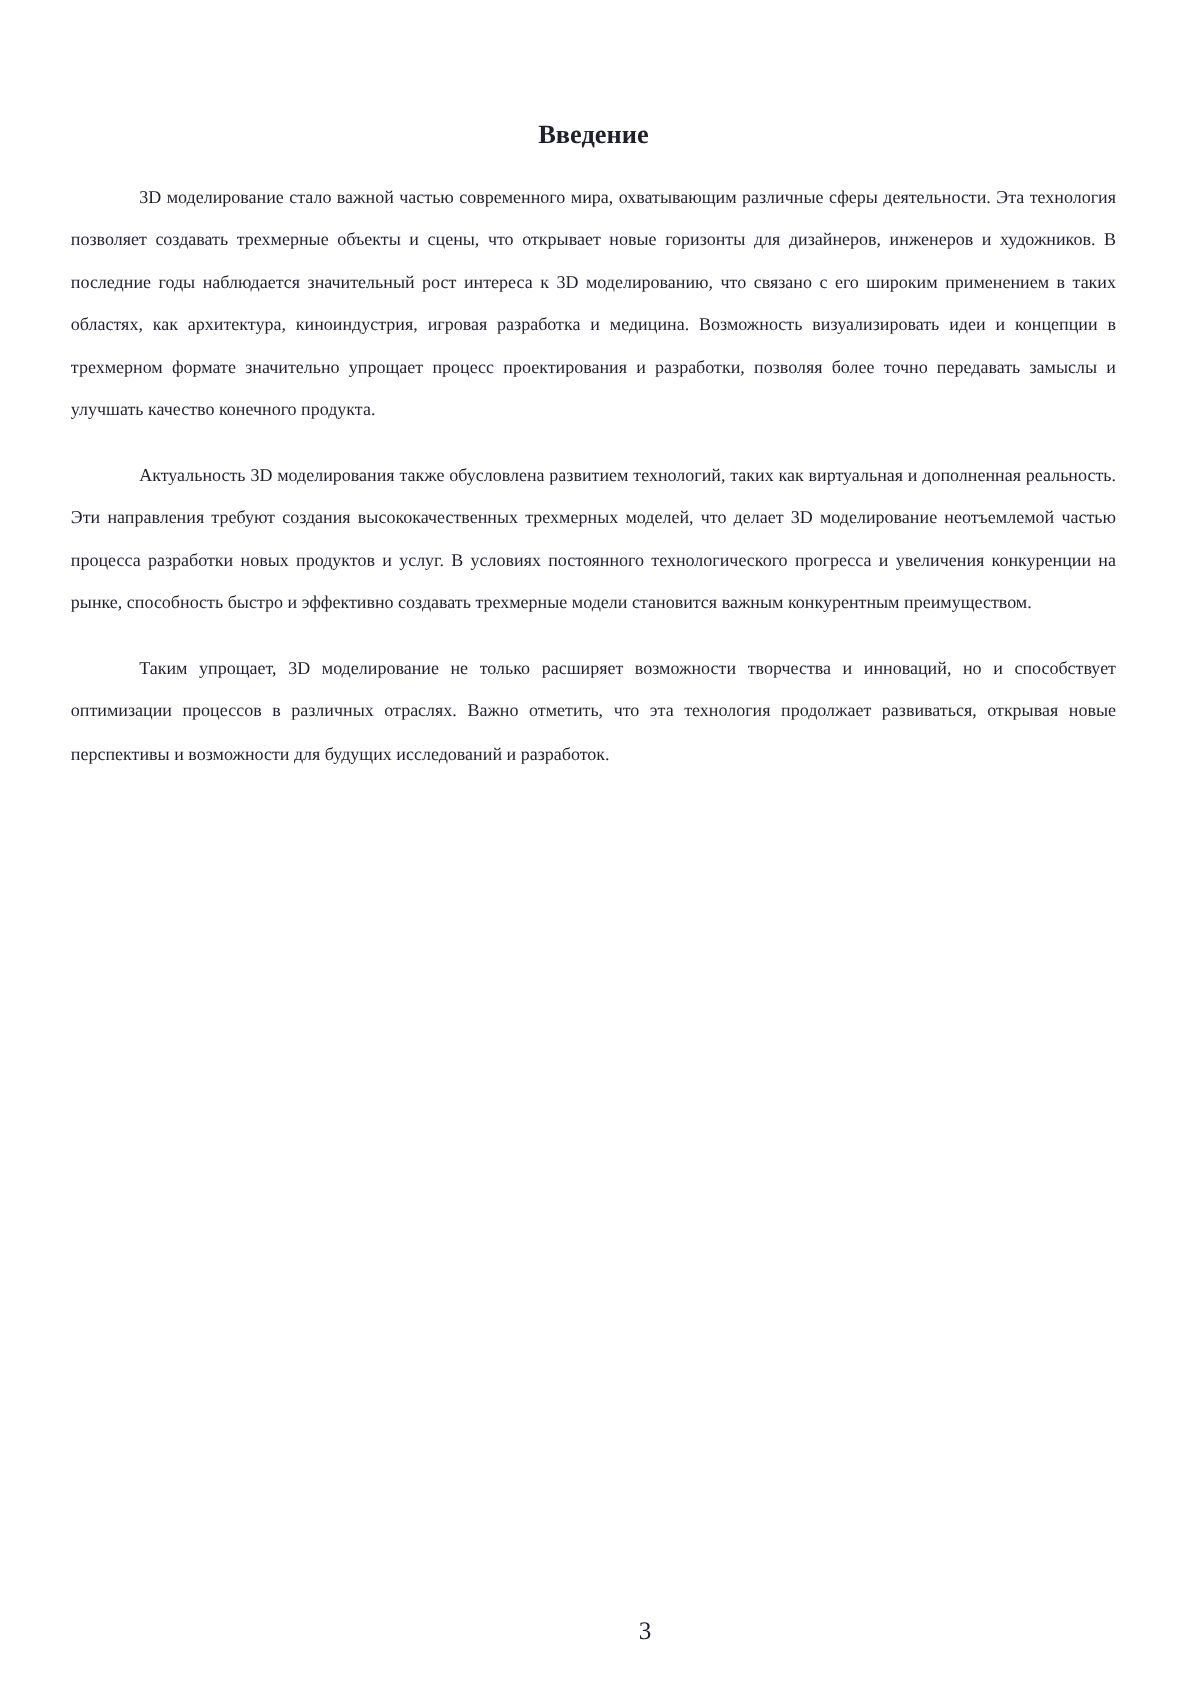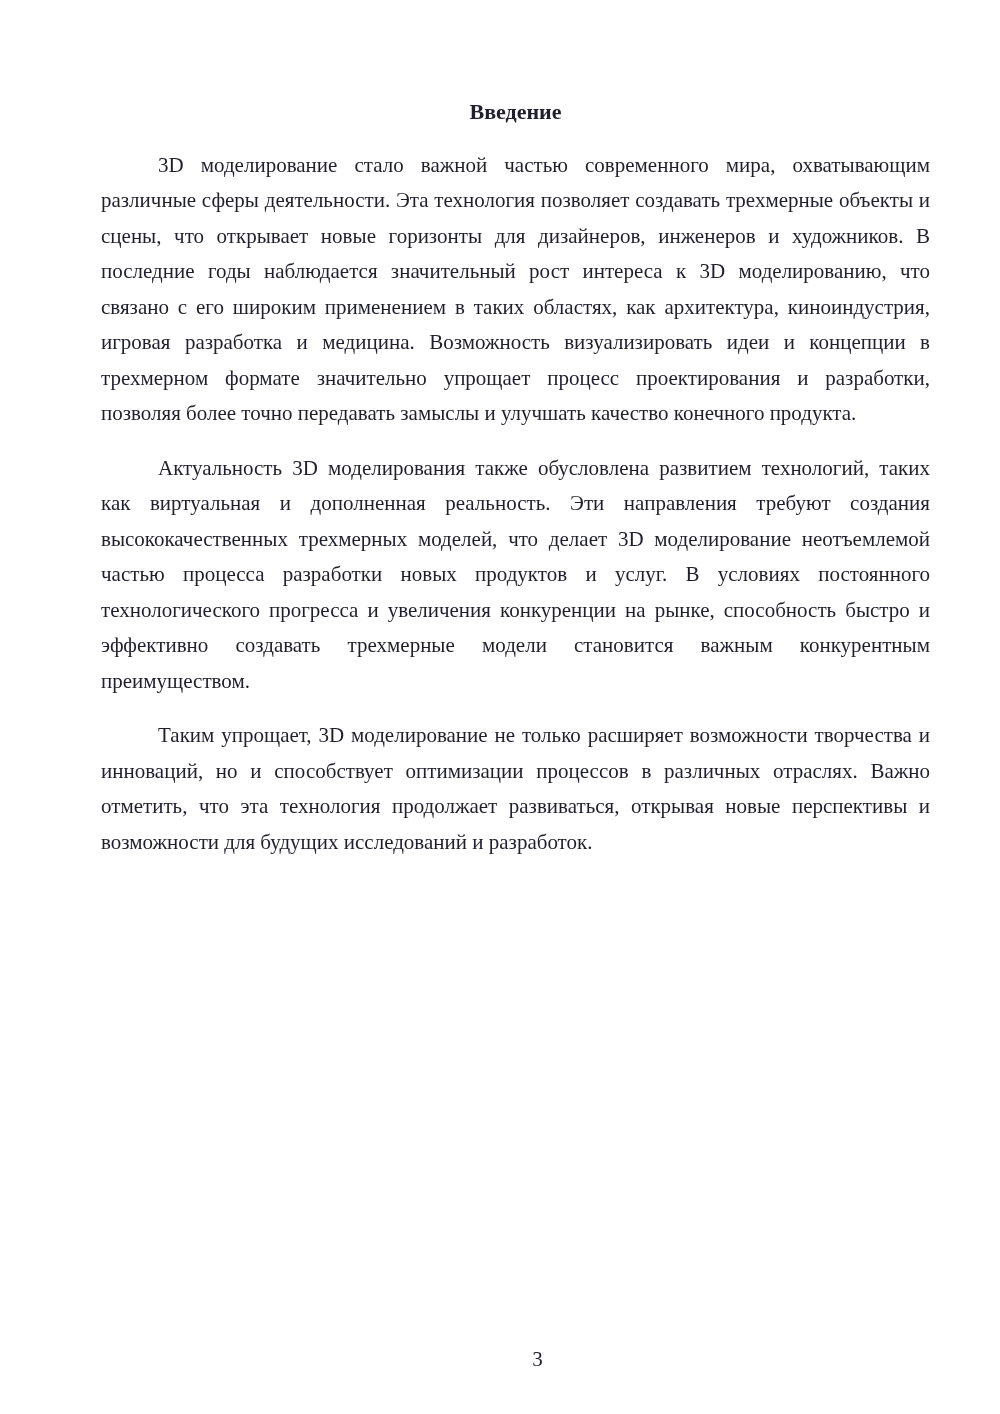--- a/index.html
+++ b/index.html
@@ -7,34 +7,34 @@
     padding: 0;
     background: #ffffff;
   }
   .page {
     position: relative;
     width: 1000px;
     height: 1414px;
     margin: 0 auto;
     background: #ffffff;
     box-sizing: border-box;
-    padding: 98px 70px 0 101px;
+    padding: 98px 70px 0 59px;
     font-family: "Liberation Serif", "DejaVu Serif", serif;
     color: #1f1f2e;
   }
   .doc-title {
     margin: 0 0 22px 0;
     font-size: 22px;
     line-height: 1.25;
     font-weight: bold;
     text-align: center;
   }
   .para {
     margin: 0 0 19px 0;
-    font-size: 21px;
+    font-size: 15px;
     line-height: 35.5px;
     text-align: justify;
     text-indent: 57px;
   }
   .page-number {
     position: absolute;
     left: 145px;
     right: 70px;
     bottom: 42px;
     text-align: center;

